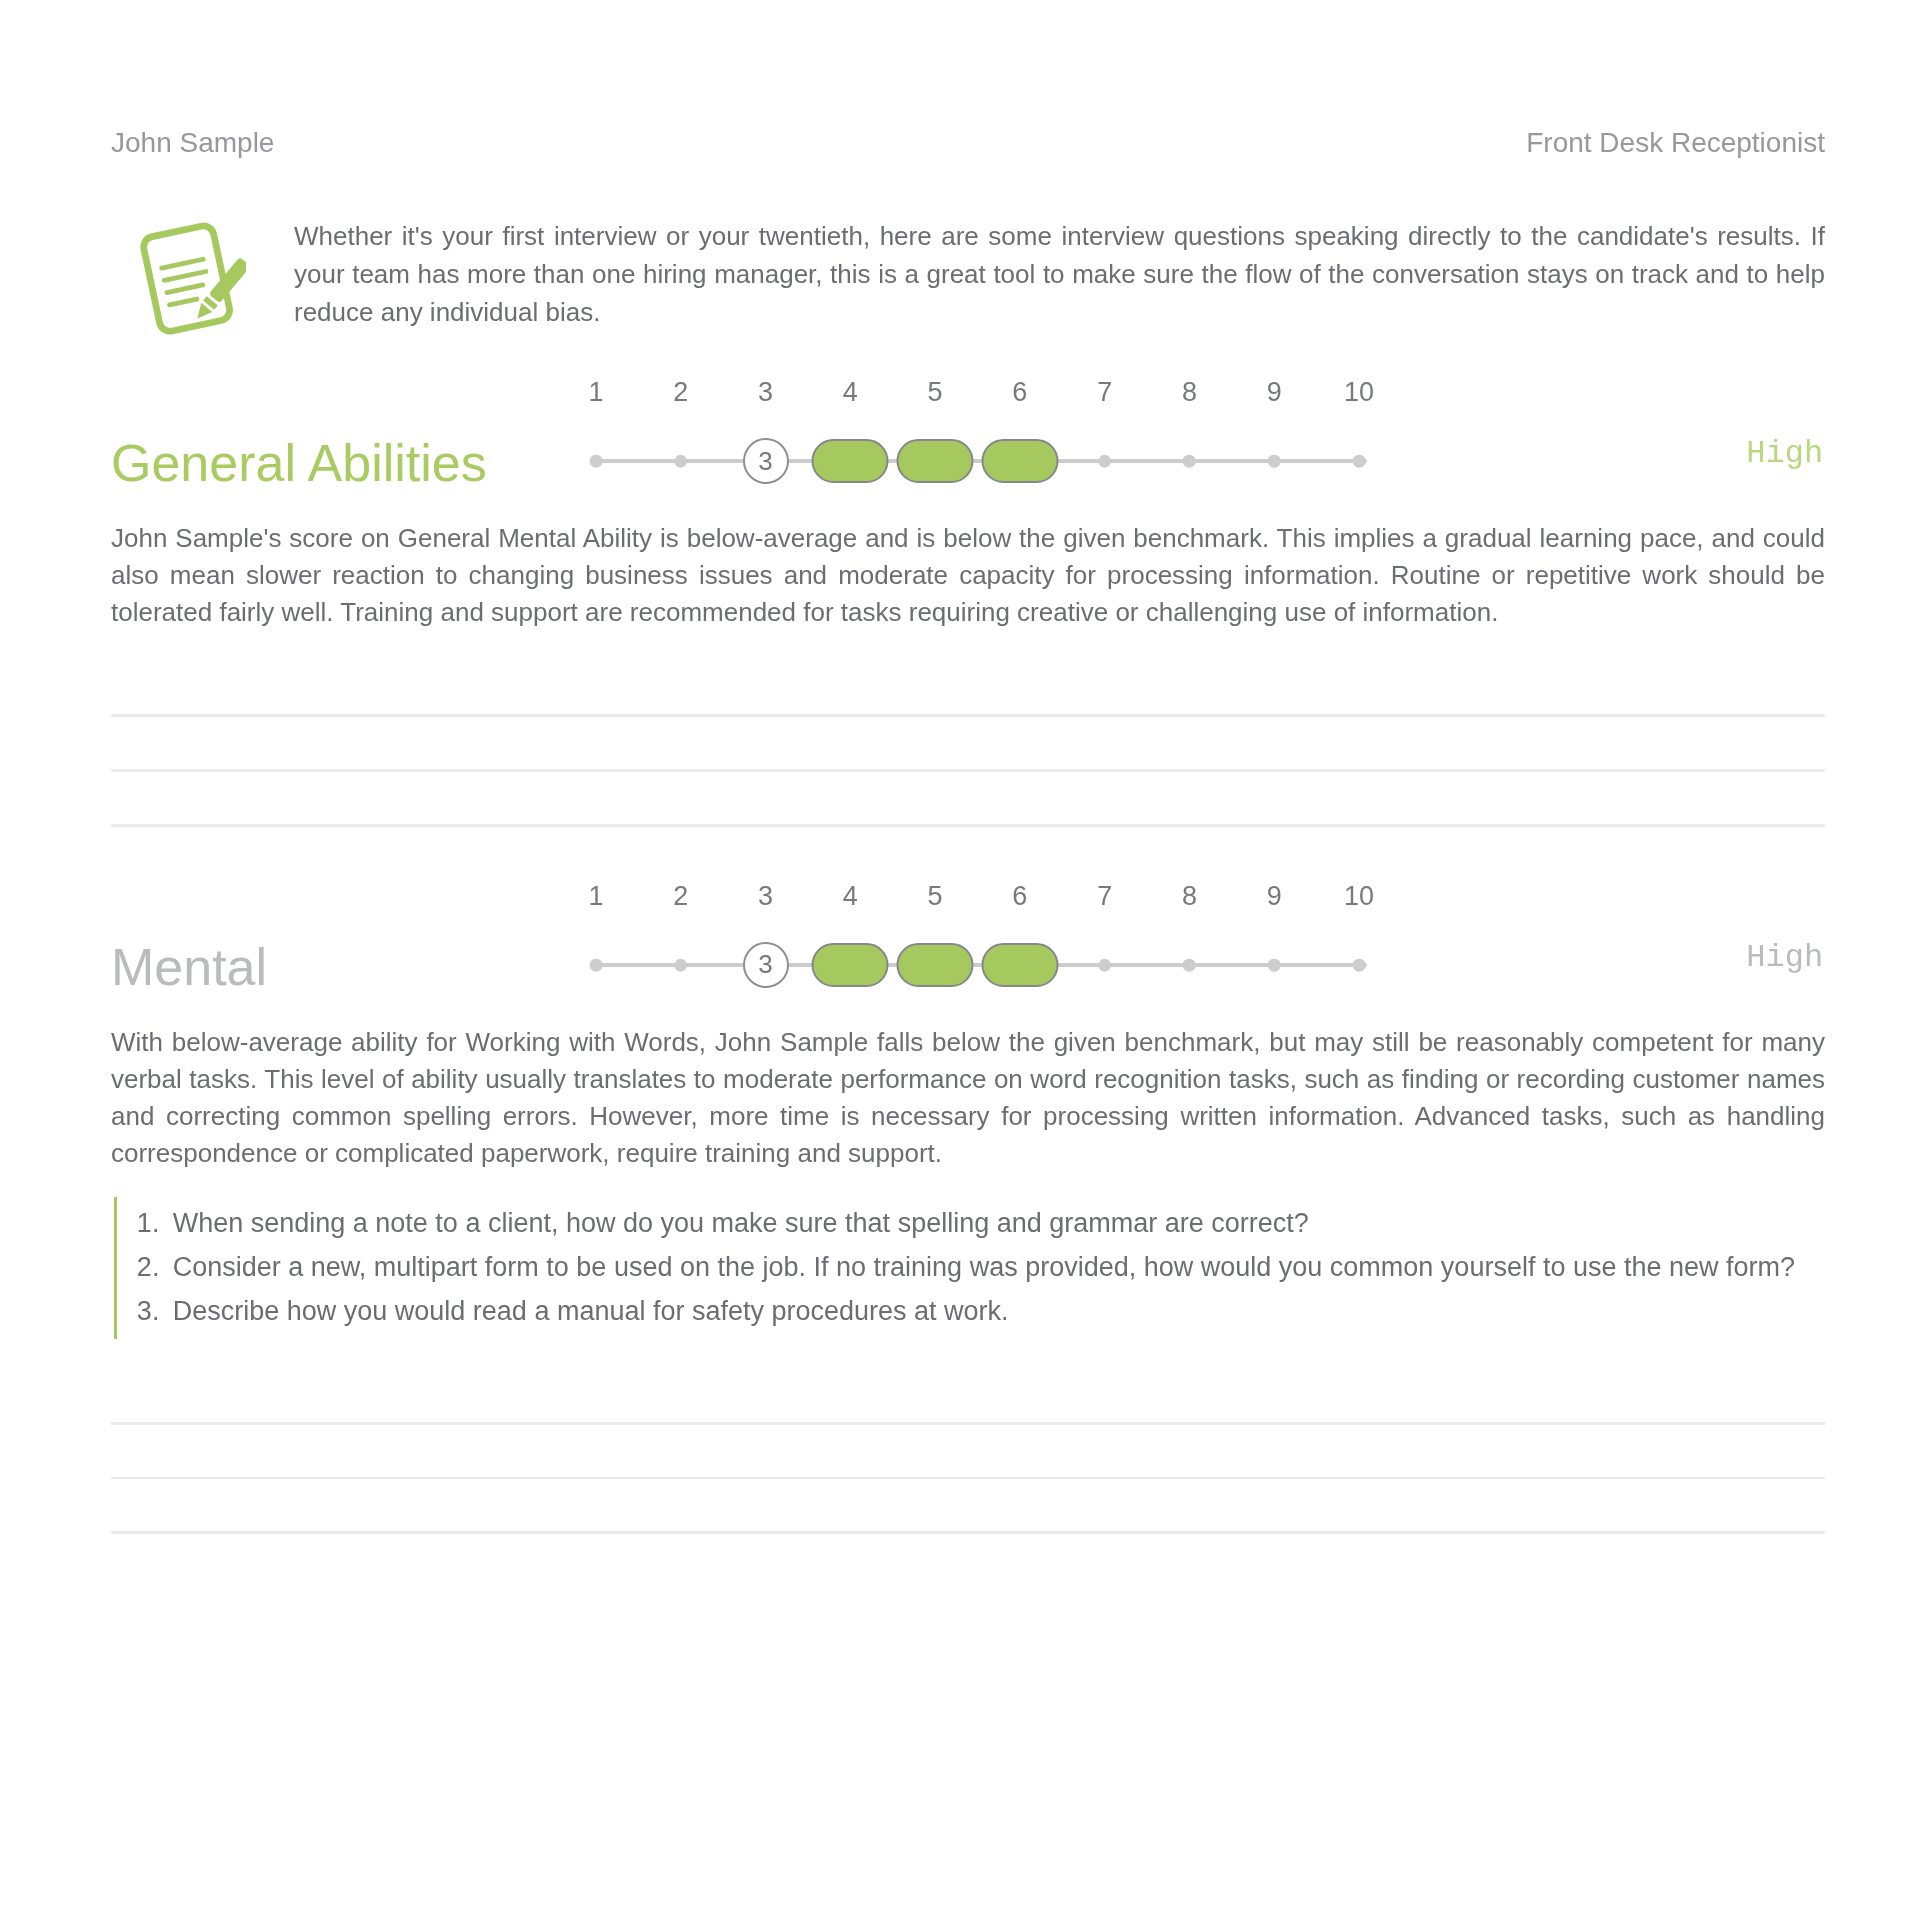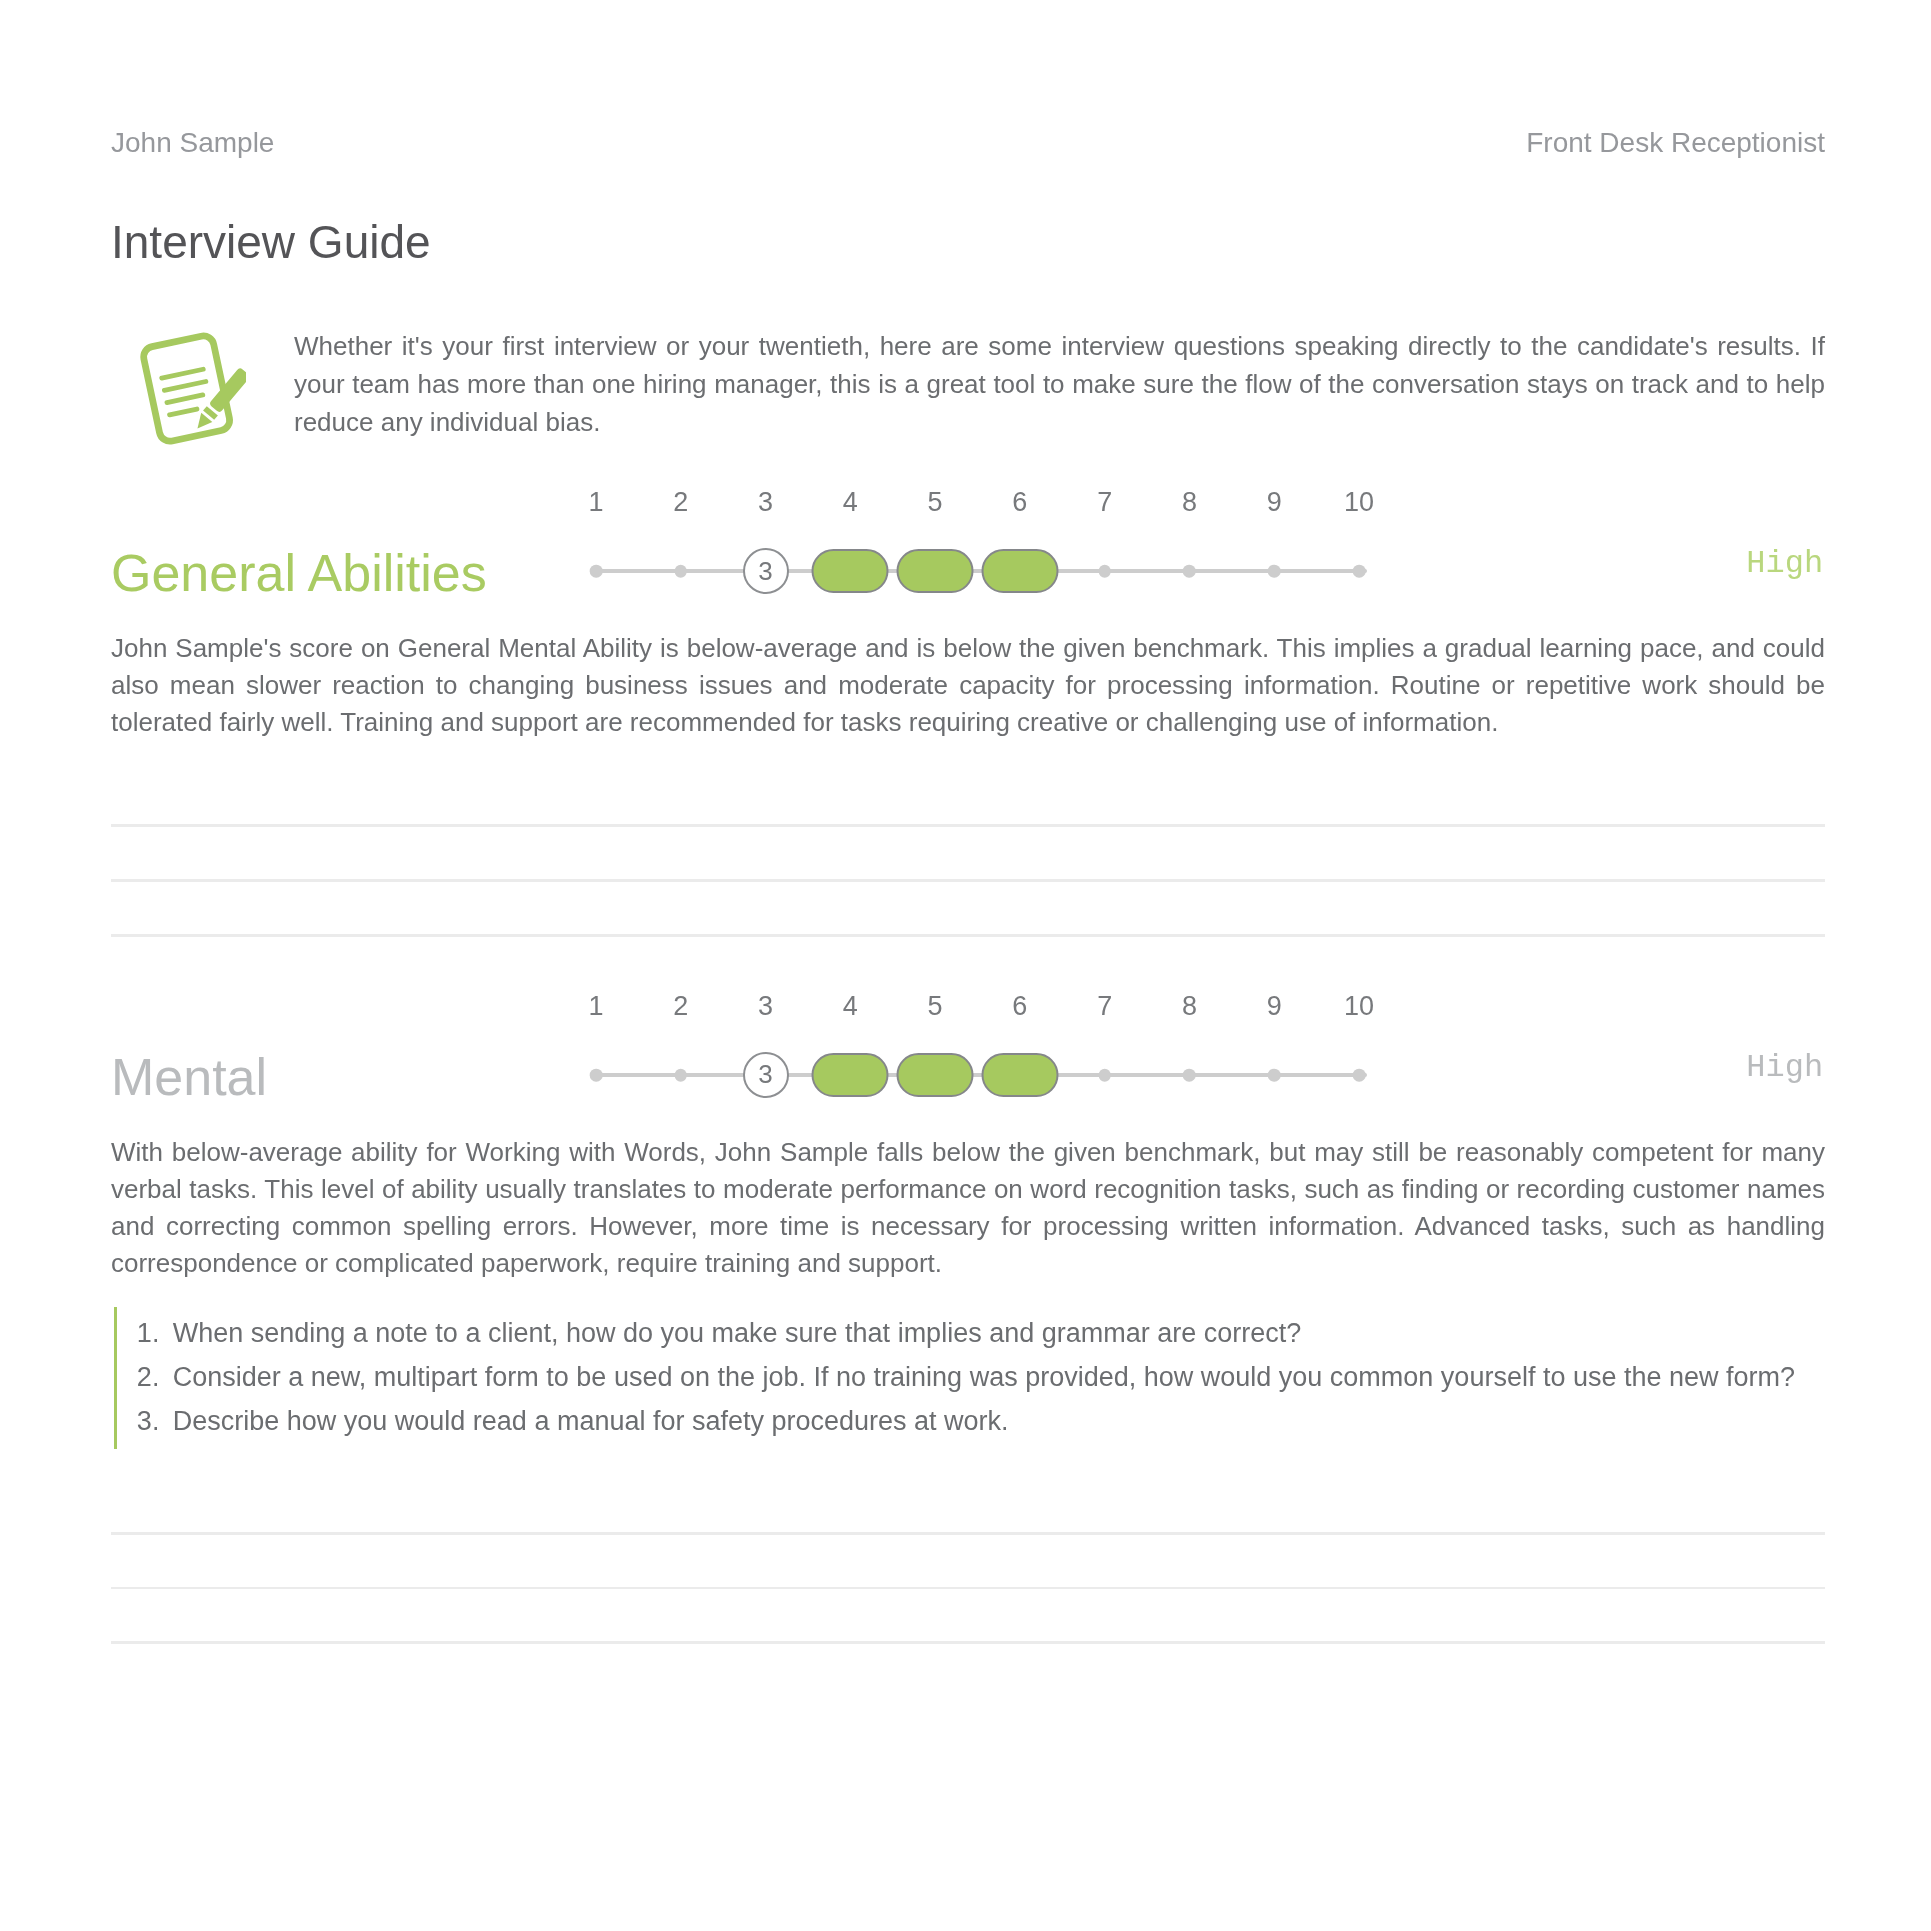--- a/index.html
+++ b/index.html
@@ -67,21 +67,20 @@
 </head>
 <body>
 
 <div class="page">
 
   <div class="doc-header">
     <span>John Sample</span>
     <span>Front Desk Receptionist</span>
   </div>
 
-  <h1 class="page-title">Interview Guide</h1>
 
   <div class="intro">
     <span class="intro-icon">
       <svg width="114" height="135" viewBox="0 0 118 140">
         <g transform="rotate(-12 56 66)">
           <rect x="20" y="14" width="74" height="100" rx="11" fill="#ffffff" style="stroke:var(--green)" stroke-width="7"></rect>
           <g style="stroke:var(--green)" stroke-width="5" stroke-linecap="round">
             <line x1="34" y1="48" x2="78" y2="48"></line>
             <line x1="34" y1="61" x2="78" y2="61"></line>
             <line x1="34" y1="74" x2="72" y2="74"></line>
@@ -173,21 +172,21 @@
             <span class="pill" style="left: 33.3333%;"></span>
             <span class="pill" style="left: 44.4444%;"></span>
             <span class="pill" style="left: 55.5556%;"></span>
             <span class="score-circle" style="left: 22.2222%;">3</span>
           </div>
       </div>
       <div class="level-label gray">High</div>
     </div>
     <p class="section-desc">With below-average ability for Working with Words, John Sample falls below the given benchmark, but may still be reasonably competent for many verbal tasks. This level of ability usually translates to moderate performance on word recognition tasks, such as finding or recording customer names and correcting common spelling errors. However, more time is necessary for processing written information. Advanced tasks, such as handling correspondence or complicated paperwork, require training and support.</p>
     <ol class="questions">
-        <li>When sending a note to a client, how do you make sure that implies and grammar are correct?</li>
+        <li>When sending a note to a client, how do you make sure that spelling and grammar are correct?</li>
         <li>Consider a new, multipart form to be used on the job. If no training was provided, how would you common yourself to use the new form?</li>
         <li>Describe how you would read a manual for safety procedures at work.</li>
       </ol>
     <div class="note-lines">
       <div class="note-line"></div>
       <div class="note-line"></div>
       <div class="note-line"></div>
     </div>
   </section>
 

